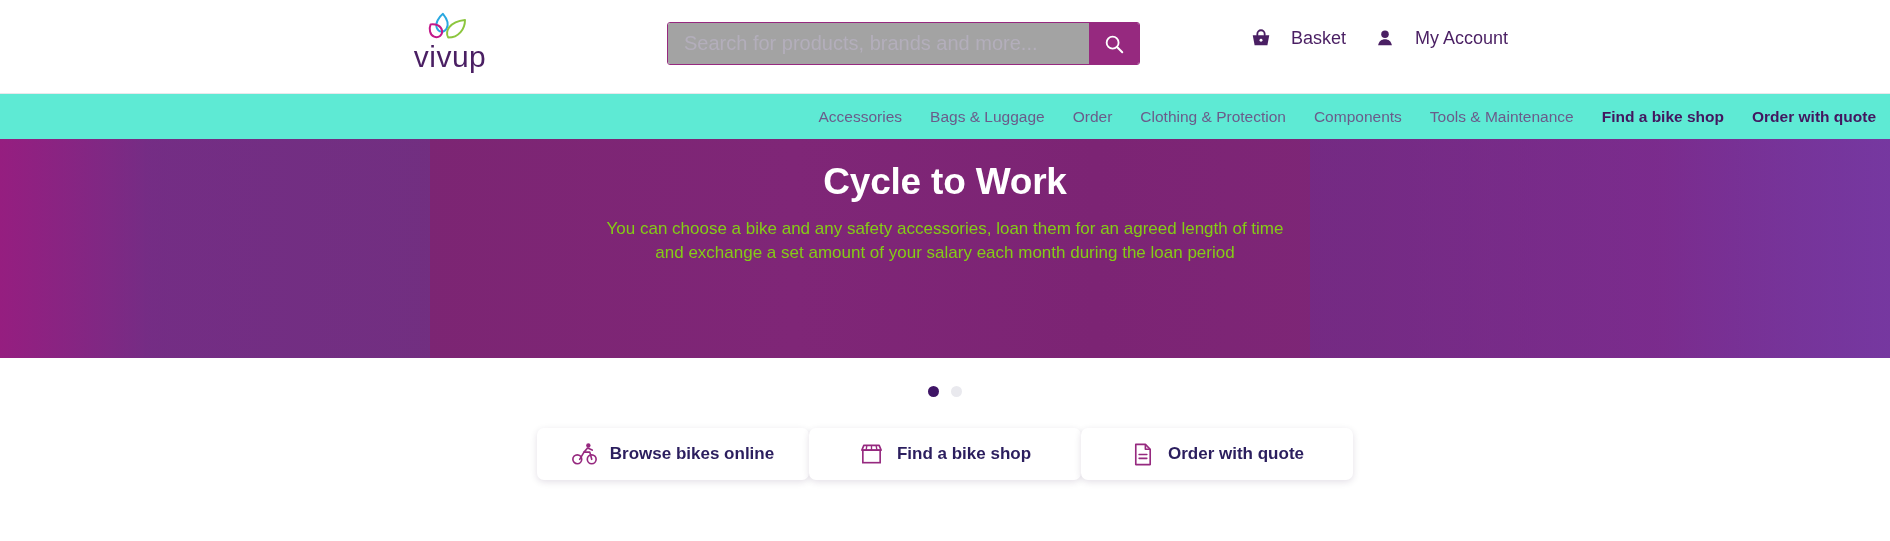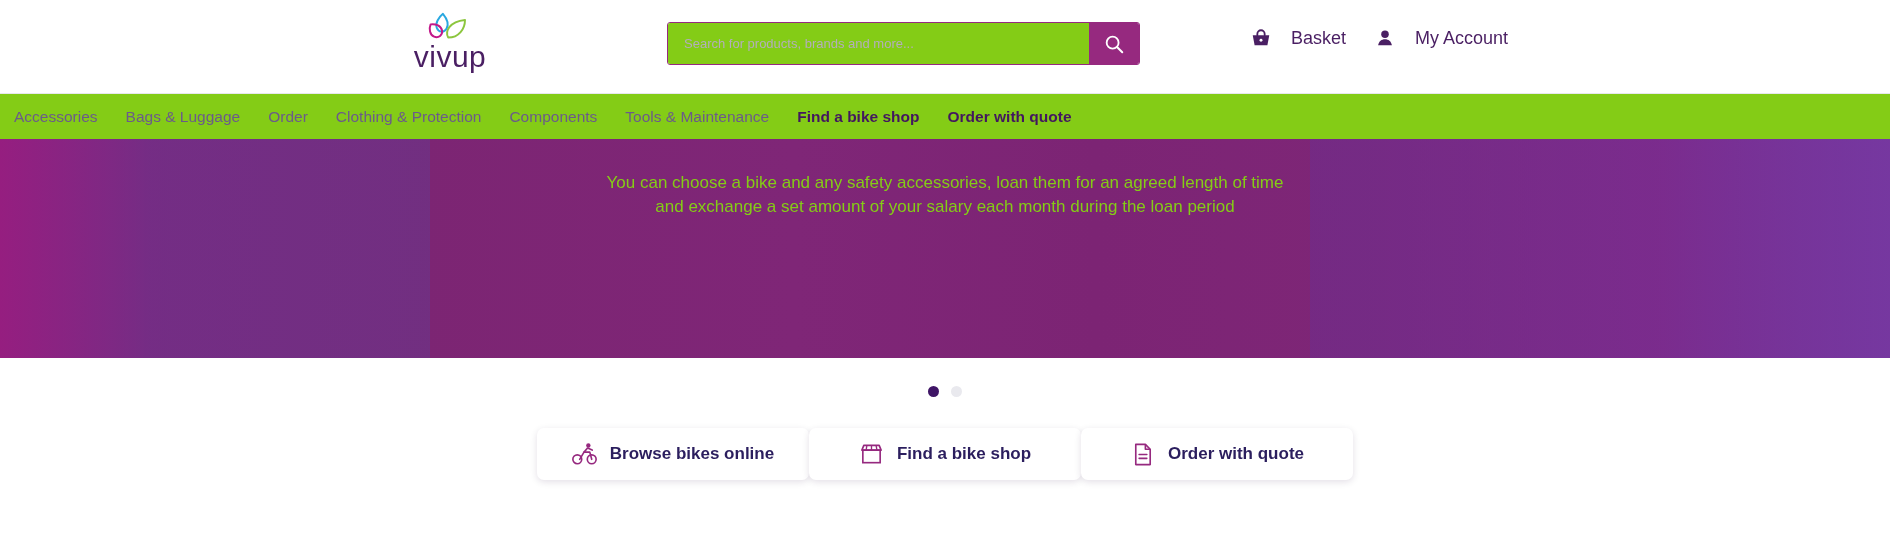--- a/index.html
+++ b/index.html
@@ -63,24 +63,24 @@
     border: 1.5px solid #96297f;
     border-radius: 3px;
     overflow: hidden;
     background: #fff;
   }
   .search-input {
     flex: 1;
     border: none;
     outline: none;
     padding: 0 16px;
-    font-size: 13px;
+    font-size: 20px;
     color: #3d2f4a;
     font-family: "Liberation Sans", sans-serif;
-    background: #84cc16;
+    background: #a3a3a3;
   }
   .search-input::placeholder { color: #b3aebb; }
   .search-btn {
     width: 50px;
     background: #96297f;
     border: none;
     cursor: pointer;
     display: flex;
     align-items: center;
     justify-content: center;
@@ -103,24 +103,24 @@
     color: #4a1f63;
     font-size: 18px;
     cursor: pointer;
     text-decoration: none;
   }
   .header-link svg { width: 22px; height: 22px; display: block; }
 
   
   .navbar {
     height: 45px;
-    background: #84cc16;
-    display: flex;
-    align-items: center;
-    justify-content: flex-start;
+    background: #5eead4;
+    display: flex;
+    align-items: center;
+    justify-content: flex-end;
     gap: 0;
     border-bottom: none;
   }
   .nav-item {
     font-size: 15.5px;
     color: #6b5b8a;
     padding: 0 14px;
     cursor: pointer;
     white-space: nowrap;
     text-decoration: none;
@@ -356,20 +356,21 @@
       <rect x="176" y="140" width="42" height="36" rx="5" fill="#3d3947"></rect>
       <rect x="186" y="168" width="14" height="51" fill="#232029"></rect>
       <path d="M150 176 q42 40 96 6" fill="none" stroke="#1a1820" stroke-width="7"></path>
     </svg>
 
     <div class="hero-overlay"></div>
     <div class="hero-fade-l"></div>
     <div class="hero-fade-r"></div>
 
     <div class="hero-content">
+      <div class="hero-title">Cycle to Work</div>
       <div class="hero-sub">You can choose a bike and any safety accessories, loan them for an agreed length of time and exchange a set amount of your salary each month during the loan period</div>
     </div>
   </div>
 
   <div class="dots">
     <span class="dot active"></span>
     <span class="dot"></span>
   </div>
 
   <div class="actions">

